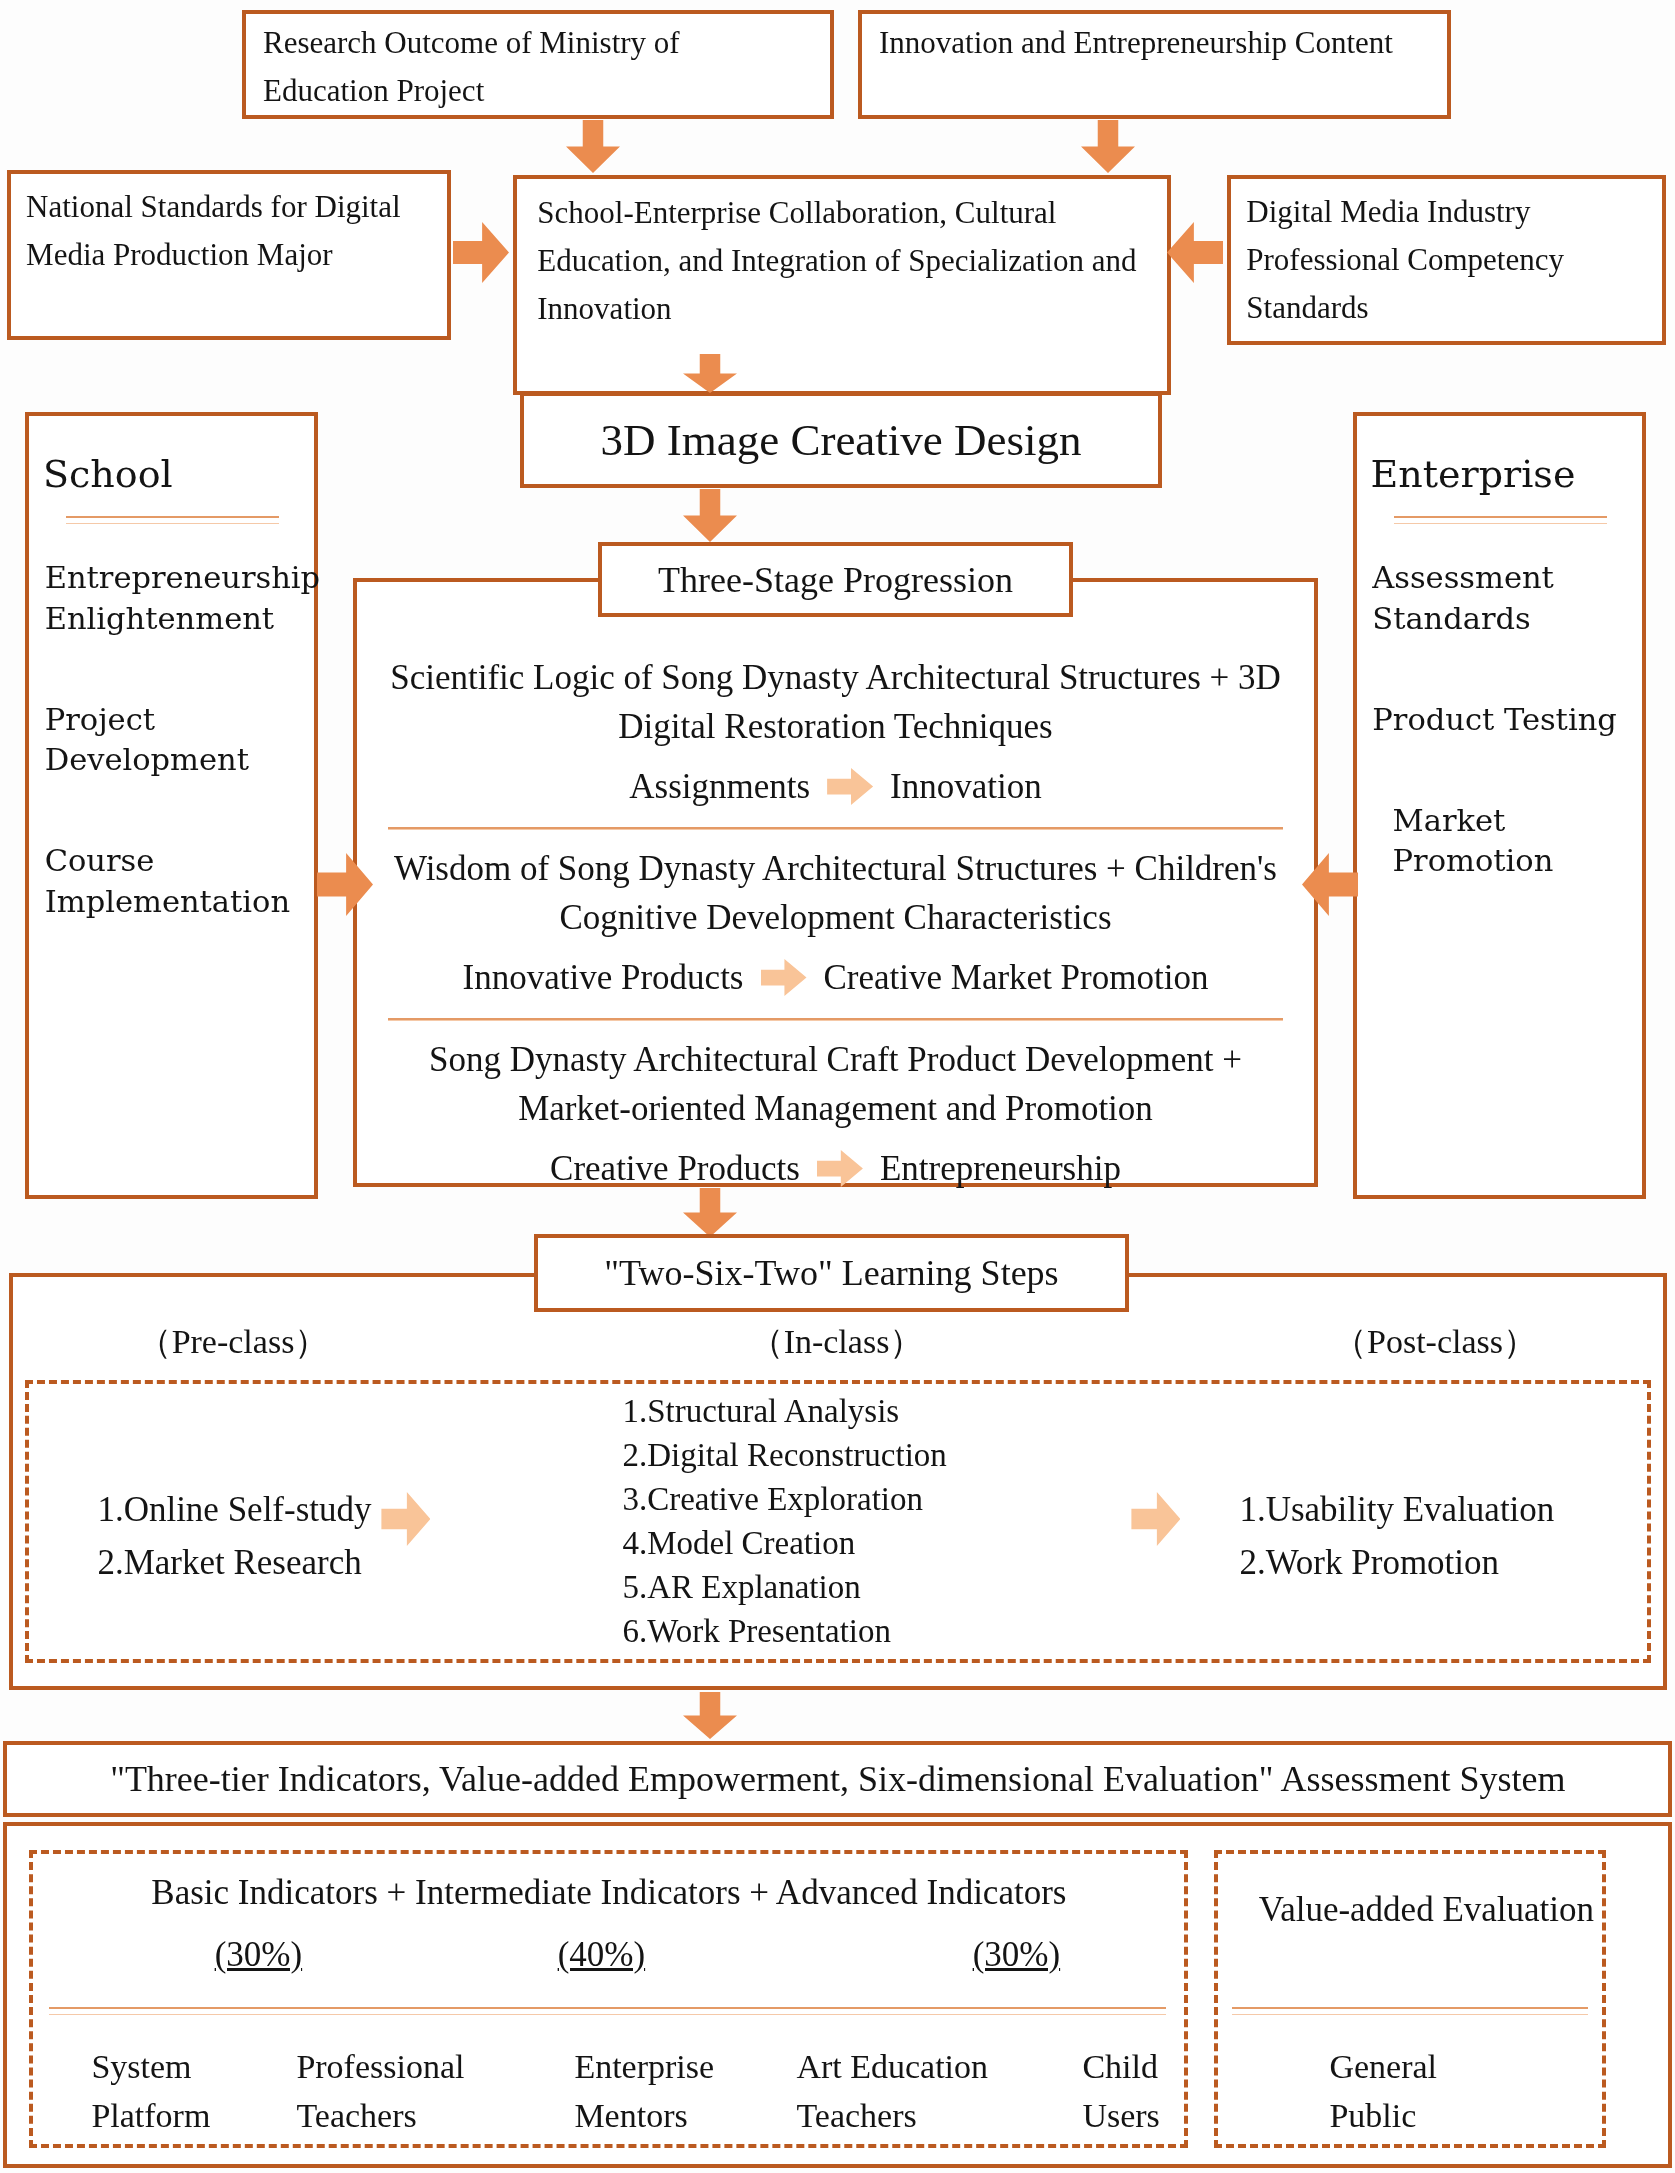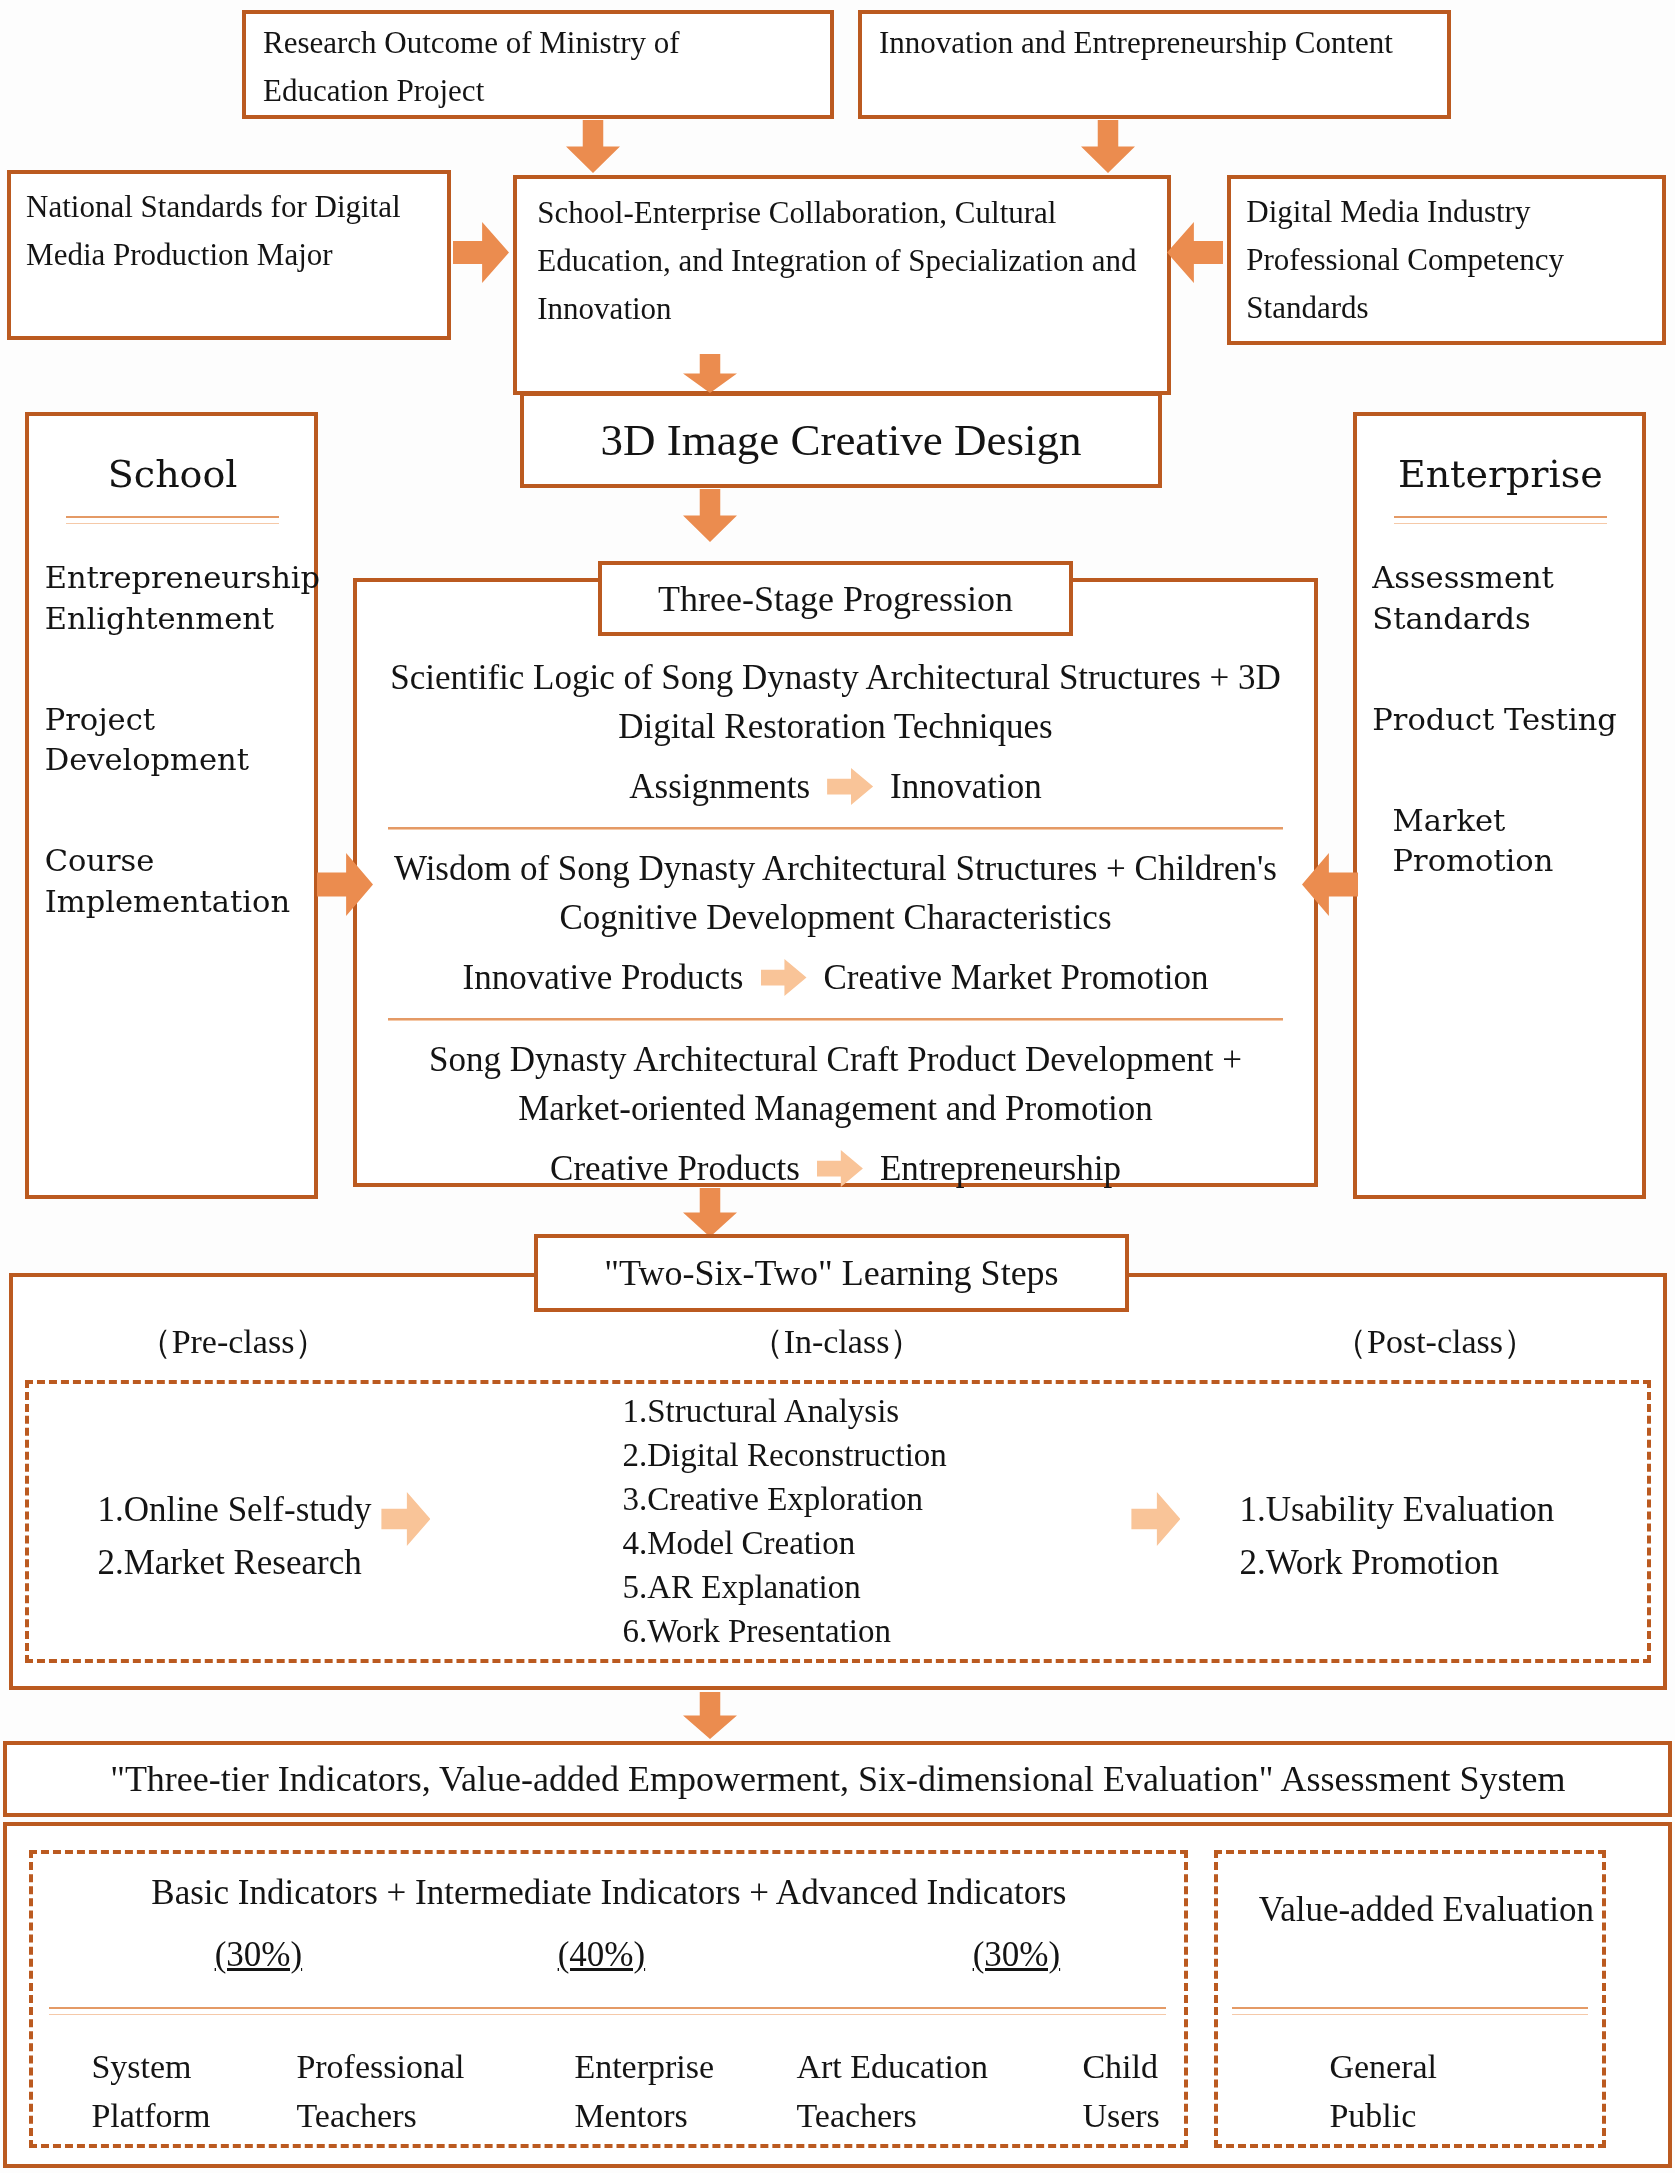--- a/index.html
+++ b/index.html
@@ -23,21 +23,21 @@
     clip-path:polygon(0 31%,52% 31%,52% 0,100% 50%,52% 100%,52% 69%,0 69%);}
   .arrow-left{position:absolute;background:var(--arrow);z-index:2;
     clip-path:polygon(100% 31%,48% 31%,48% 0,0 50%,48% 100%,48% 69%,100% 69%);}
   .mini-arrow{display:inline-block;width:46px;height:44px;background:var(--arrowLight);
     clip-path:polygon(0 32%,52% 32%,52% 8%,100% 50%,52% 92%,52% 68%,0 68%);flex:0 0 auto;}
   .lite{background:var(--arrowLight);}
   .divider{border-top:2.5px solid var(--divider);border-bottom:1.7px solid var(--dividerLight);height:5.1px;}
   .t37{font-size:31px;line-height:1.55;}
   .center-text{display:flex;align-items:center;justify-content:center;text-align:center;}
   .side-box{padding:36px 12px 0 13.6px;font-family:"DejaVu Serif",serif;}
-  .side-title{text-align:center;font-size:38px;}
+  .side-title{font-size:38px;}
   .side-rule{width:82%;margin:20.3px auto 34px auto;}
   .side-item{font-size:30.5px;line-height:1.32;margin:0 0 61px 1.7px;}
   .bigbox{display:flex;flex-direction:column;align-items:center;padding:29px 22px 6.8px 22px;}
   .stage-text{font-size:35px;line-height:1.4;text-align:center;}
   .stage-flow{display:flex;align-items:center;gap:17px;font-size:35px;margin:13.6px 0 12px 0;}
   .stage-divider{width:98%;margin:6.8px 0 13.6px 0;}
   .phase-label{position:absolute;font-size:34px;text-align:center;z-index:2;}
   .steps-list{position:absolute;font-size:33px;line-height:44px;}
   .two-line{font-size:35px;line-height:1.5;}
   .pct{position:absolute;font-size:35px;transform:translateX(-50%);text-decoration:underline;}
@@ -88,21 +88,21 @@
 
   <div class="box side-box" style="left:1353px;top:412px;width:293px;height:787px;">
     <div class="side-title">Enterprise</div>
     <div class="divider side-rule"></div>
     <div class="side-item">Assessment Standards</div>
     <div class="side-item">Product Testing</div>
     <div class="side-item" style="margin-left:22px;">Market Promotion</div>
   </div>
   <div class="arrow-left" style="left:1302px;top:853px;width:56px;height:63px;"></div>
 
-  <div class="box hdr" style="left:598px;top:542px;width:475px;height:75px;font-size:36px;margin-top:19px;">
+  <div class="box hdr" style="left:598px;top:542px;width:475px;height:75px;font-size:36px;">
     <span>Three-Stage Progression</span>
   </div>
 
   <div class="box bigbox" style="left:353px;top:578px;width:965px;height:609px;align-items:center;">
     <div style="height:42px;flex:0 0 auto;"></div>
 
     <div class="stage-text">Scientific Logic of Song Dynasty Architectural Structures + 3D Digital Restoration Techniques</div>
     <div class="stage-flow">
       <span>Assignments</span>
       <span class="mini-arrow"></span>

